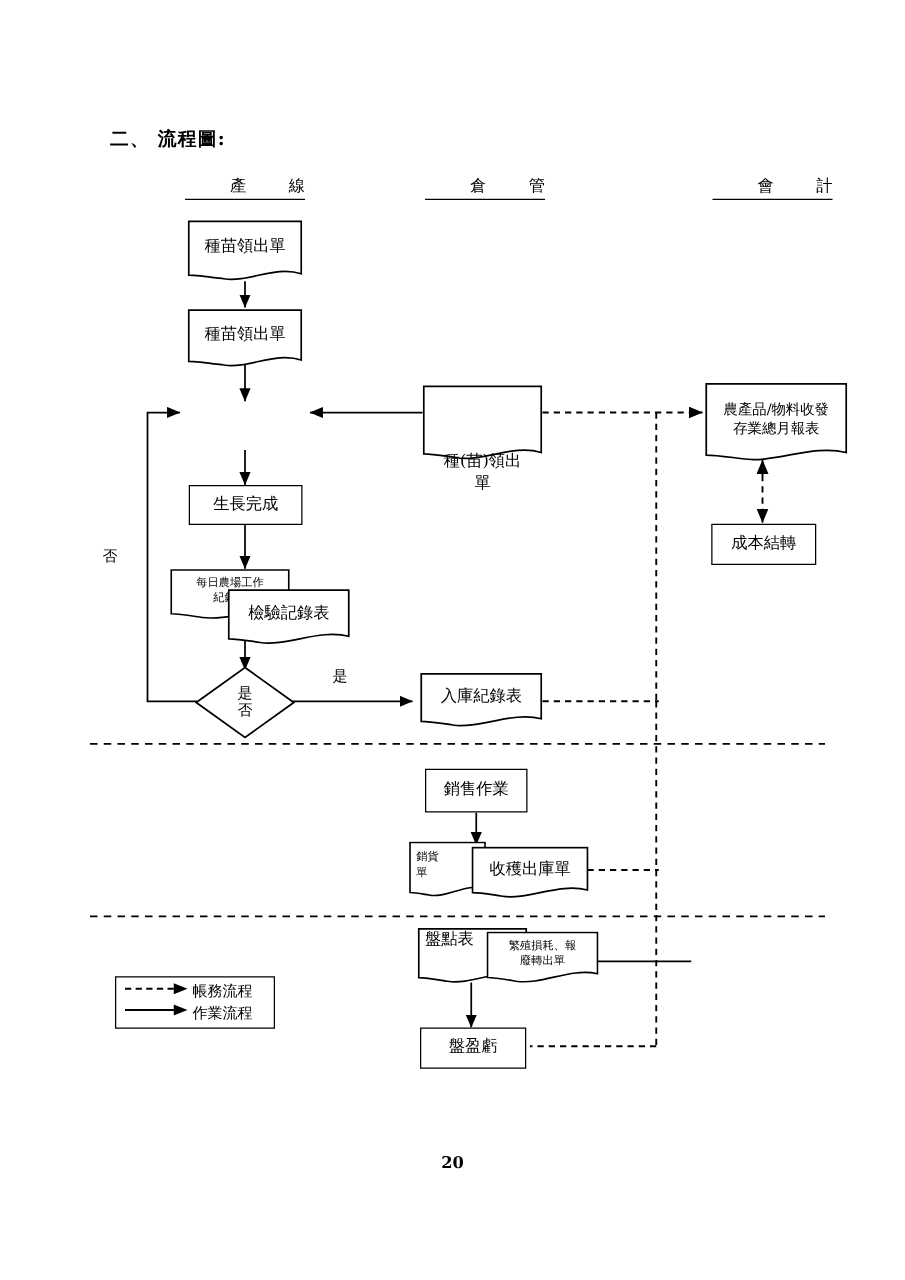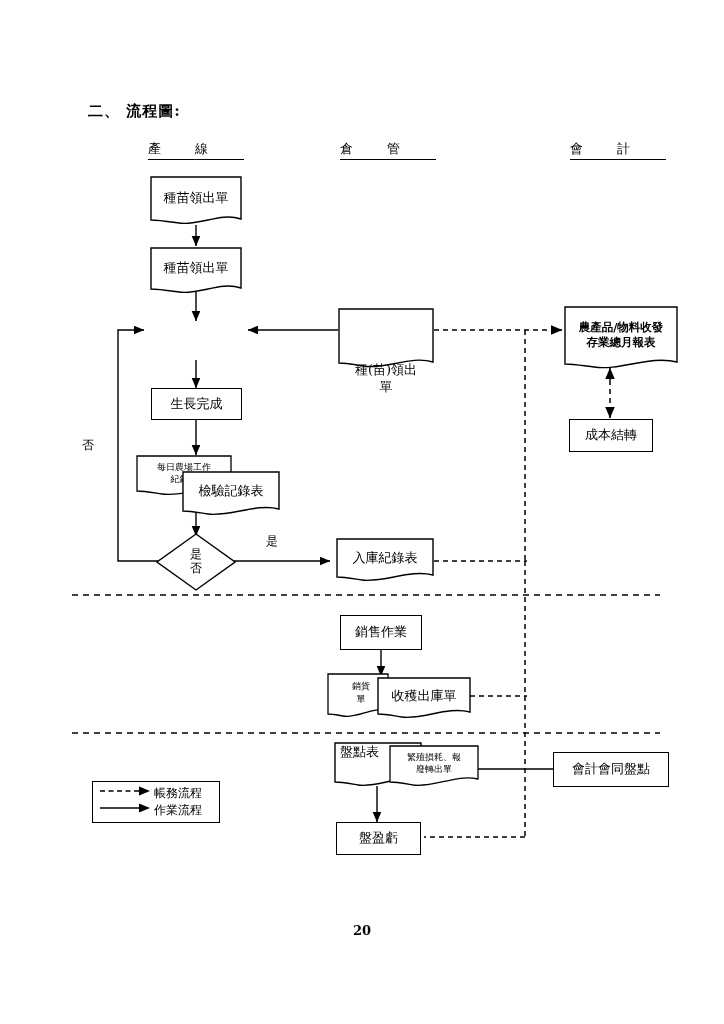--- a/index.html
+++ b/index.html
@@ -2,21 +2,21 @@
 <html><head>
 <meta charset="utf-8">
 <style>
   html,body{margin:0;padding:0;background:#fff;}
   body{width:724px;height:1024px;position:relative;font-family:"DejaVu Serif","Liberation Serif",serif;color:#000;overflow:hidden;}
   #stage{position:absolute;left:0;top:0;width:724px;height:1024px;}
   .abs{position:absolute;box-sizing:border-box;}
 
   .title{font-size:15px;font-weight:bold;letter-spacing:1px;}
 
-  .colhead{font-size:13px;border-bottom:1.3px solid #000;text-align:left;
+  .colhead{font-size:13px;border-bottom:1.3px solid #000;text-align:right;
            padding-bottom:1px;letter-spacing:0;}
   .colhead span{display:inline-block;}
   .colhead .gap{width:34px;}
 
   
   .proc{border:1.3px solid #000;background:#fff;display:flex;align-items:center;
         justify-content:center;text-align:center;font-size:13px;line-height:1.25;}
 
   
   .docshape{background:transparent;}
@@ -179,21 +179,21 @@
     </div>
   </div>
 
   <div class="abs docshape" style="left:336px;top:538px;width:98px;height:47px;">
     <svg viewBox="0 0 98 47" preserveAspectRatio="none">
       <path d="M1,1 L97,1 L97,37 C74,31 48,45 26,42 C16,40.5 8,39 1,39 Z" fill="#fff" stroke="#000" stroke-width="1.4"></path>
     </svg>
     <div class="lbl">入庫紀錄表</div>
   </div>
 
-  <div class="abs docshape" style="left:564px;top:306px;width:114px;height:68px;font-weight:bold;">
+  <div class="abs docshape" style="left:564px;top:306px;width:114px;height:68px;">
     <svg viewBox="0 0 114 68" preserveAspectRatio="none">
       <path d="M1,1 L113,1 L113,56 C86,49 56,65 30,61 C18,59.5 9,58 1,58 Z" fill="#fff" stroke="#000" stroke-width="1.4"></path>
     </svg>
     <div class="lbl" style="flex-direction:column;padding-bottom:11px;font-size:11.5px;">
       <span>農產品/物料收發</span>
       <span>存業總月報表</span>
     </div>
   </div>
 
   <div class="abs proc" style="left:569px;top:419px;width:84px;height:33px;">
@@ -201,21 +201,21 @@
   </div>
 
   <div class="abs proc" style="left:340px;top:615px;width:82px;height:35px;">
     <span>銷售作業</span>
   </div>
 
   <div class="abs docshape small" style="left:327px;top:673px;width:62px;height:48px;">
     <svg viewBox="0 0 62 48" preserveAspectRatio="none">
       <path d="M1,1 L61,1 L61,38 C46,33 30,46 16,43 C10,42 5,41 1,41 Z" fill="#fff" stroke="#000" stroke-width="1.3"></path>
     </svg>
-    <div class="lbl" style="flex-direction:column;padding-bottom:9px;align-items:center;padding-left:6px;">
+    <div class="lbl" style="flex-direction:column;padding-bottom:9px;align-items:flex-start;padding-left:6px;">
       <span>銷貨</span>
       <span>單</span>
     </div>
   </div>
 
   <div class="abs docshape" style="left:377px;top:677px;width:94px;height:45px;">
     <svg viewBox="0 0 94 45" preserveAspectRatio="none">
       <path d="M1,1 L93,1 L93,35 C70,29 46,43 25,40 C15,38.5 8,37 1,37 Z" fill="#fff" stroke="#000" stroke-width="1.4"></path>
     </svg>
     <div class="lbl">收穫出庫單</div>
@@ -235,23 +235,20 @@
     <div class="lbl" style="flex-direction:column;padding-bottom:9px;">
       <span>繁殖損耗、報</span>
       <span>廢轉出單</span>
     </div>
   </div>
 
   <div class="abs proc" style="left:336px;top:822px;width:85px;height:33px;">
     <span>盤盈虧</span>
   </div>
 
-  <div class="abs proc" style="left:553px;top:752px;width:116px;height:35px;">
-    <span>會計會同盤點</span>
-  </div>
 
   <div class="abs legend" style="left:92px;top:781px;width:128px;height:42px;padding:3px 0;">
     <div class="row">
       <span class="glyph">
         <svg width="52" height="12" viewBox="0 0 52 12">
           <line x1="1" y1="6" x2="41" y2="6" stroke="#000" stroke-width="1.6" stroke-dasharray="5,3.5"></line>
           <path d="M40,1.6 L51,6 L40,10.4 z" fill="#000"></path>
         </svg>
       </span>
       <span>帳務流程</span>

